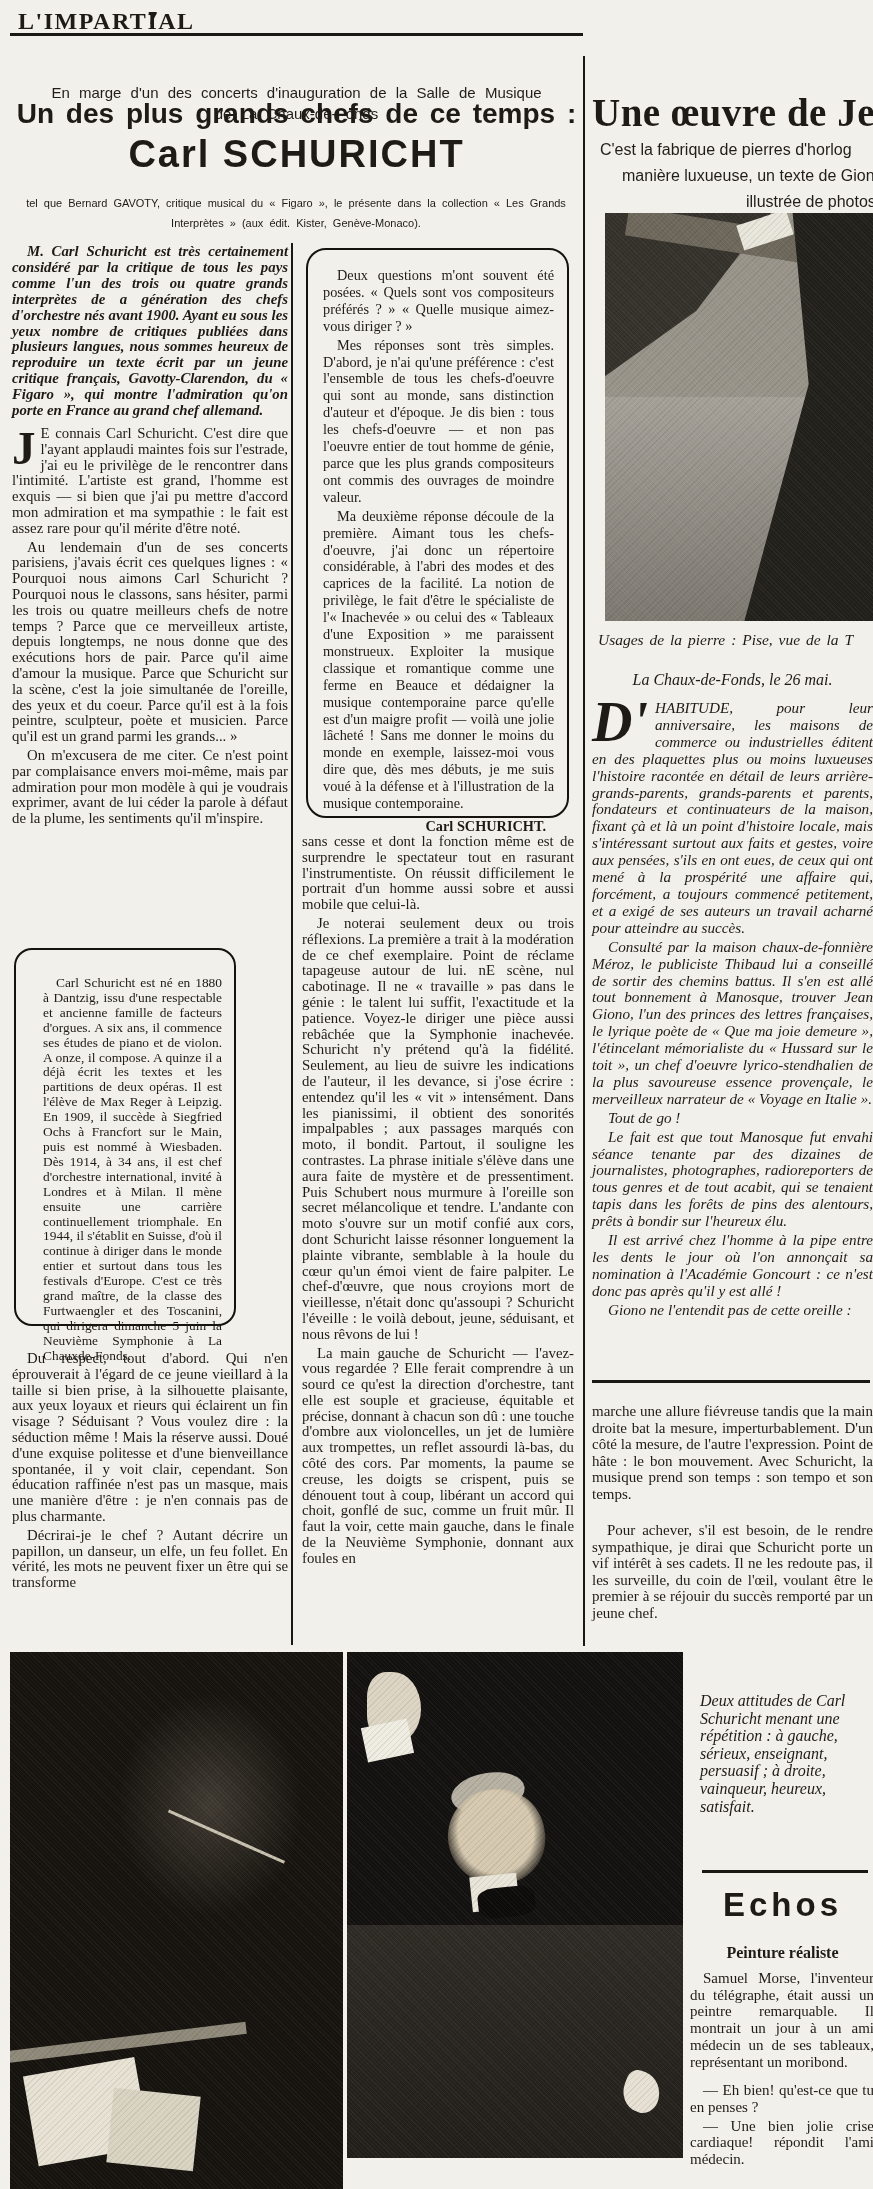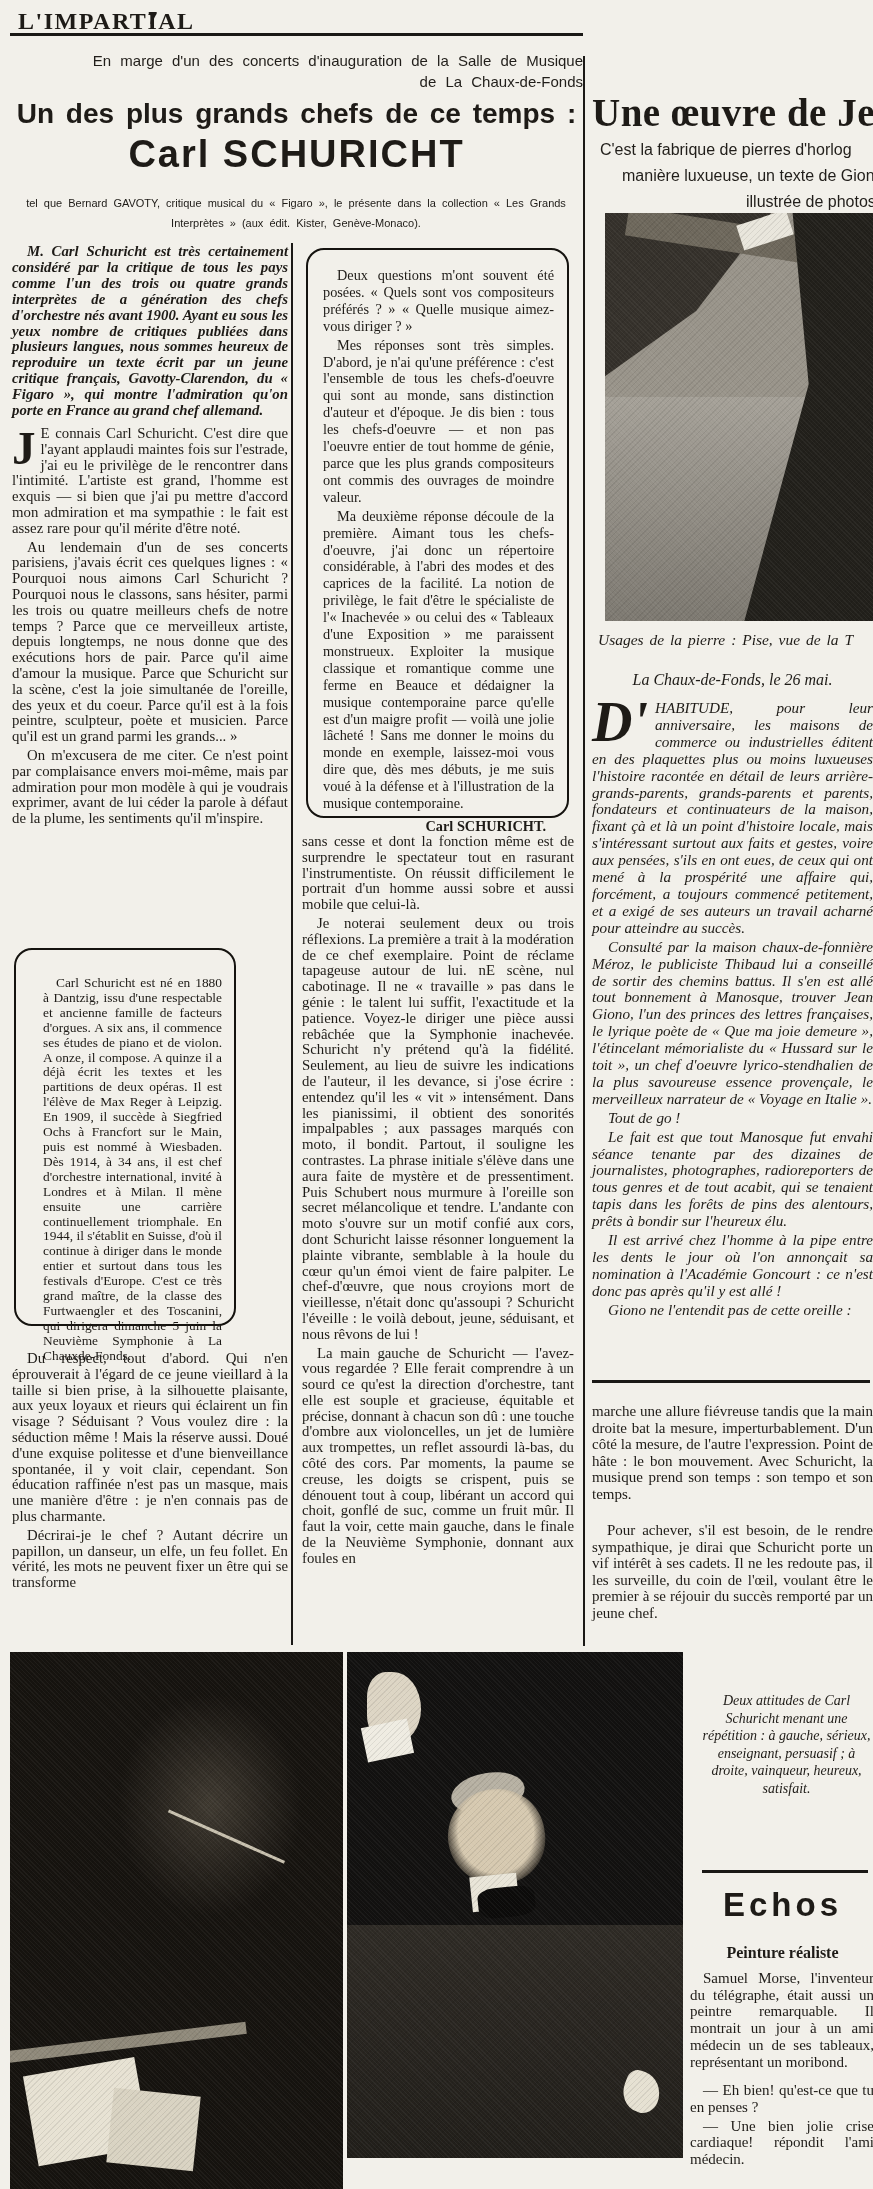--- a/index.html
+++ b/index.html
@@ -11,21 +11,21 @@
   }
   .abs { position:absolute; }
   .rule { background:#1b1916; position:absolute; }
   .sans { font-family:"Liberation Sans", sans-serif; }
 
   
   .masthead { left:18px; top:8px; font-weight:bold; font-size:24px; letter-spacing:1.5px; }
   .pageno   { left:148px; top:9px; font-weight:bold; font-size:17px; }
 
   
-  .kicker  { left:10px; width:573px; text-align:right; font-size:15px; word-spacing:5px; color:#211e1a; }
+  .kicker  { left:10px; width:573px; text-align:center; font-size:15px; word-spacing:5px; color:#211e1a;margin-top:32px; }
   .hl-top  { left:10px; top:98px;  width:573px; text-align:center; font-weight:bold; font-size:28px; word-spacing:4px; }
   .hl-name { left:10px; top:133px; width:573px; text-align:center; font-weight:bold; font-size:38px; letter-spacing:2px; }
   .deck    { left:16px; top:193px; width:560px; text-align:center; font-size:11px; line-height:20px; word-spacing:3px; }
 
   
   .col { position:absolute; }
   .col p { margin:0; }
   .bodytxt { font-size:14.8px; line-height:15.8px; }
   .bodytxt p { text-indent:15px; text-align:justify; }
   .intro { font-weight:bold; font-style:italic; font-size:14.8px; line-height:15.9px; text-align:justify; text-indent:15px; }
@@ -40,33 +40,33 @@
   p.dropcap-d { text-indent:0 !important; }
 
   
   .roundbox {
     position:absolute; border:2.5px solid #15130f; border-radius:18px; background:transparent;
   }
   .bio-box { left:14px; top:948px; width:222px; height:378px; padding:26px 12px 0 27px; box-sizing:border-box;
              font-size:13.4px; line-height:14.9px; text-align:justify; }
   .bio-box p { margin:0; text-indent:13px; }
   .quote-box { left:306px; top:248px; width:263px; height:570px; padding:17px 13px 0 15px; box-sizing:border-box;
-               font-size:14.3px; line-height:16.9px; text-align:justify; }
+               font-size:14.3px; line-height:16.9px; text-align:justify;border-radius:20px; }
   .quote-box p { margin:0 0 2px 0; text-indent:14px; }
   .quote-sig { text-align:right; font-weight:bold; margin-top:6px; padding-right:8px; }
 
   
   .giono-hl { left:592px; top:90px; font-weight:bold; font-size:39px; white-space:nowrap; letter-spacing:0.5px; }
   .giono-deck { white-space:nowrap; font-size:16px; color:#211e1a; }
   .giono-body { font-style:italic; font-size:15.2px; line-height:16.9px; }
   .giono-body p { margin:0; text-indent:16px; text-align:justify; }
   .cont-body { font-size:15px; line-height:16.5px; }
   .cont-body p { margin:0; text-indent:15px; text-align:justify; }
 
-  .caption-right { left:700px; top:1692px; width:173px; font-style:italic; font-size:14px; line-height:17.6px; text-align:center; }
+  .caption-right { left:700px; top:1692px; width:173px; font-style:italic; font-size:16px; line-height:17.6px; }
   .pisa-caption { left:598px; top:631px; white-space:nowrap; font-style:italic; font-size:15.5px; word-spacing:2px; }
   .dateline { left:592px; top:671px; width:281px; text-align:center; font-style:italic; font-size:16px; }
 
   
   .echos-head { left:690px; top:1886px; width:185px; text-align:center; font-weight:bold; font-size:33px; letter-spacing:4px; }
   .echos-sub  { left:690px; top:1944px; width:185px; text-align:center; font-weight:bold; font-size:16px; }
   .echos-body { left:690px; top:1970px; width:184px; font-size:15px; line-height:16.7px; }
   .echos-body p { margin:0; text-indent:13px; text-align:justify; }
 
   

